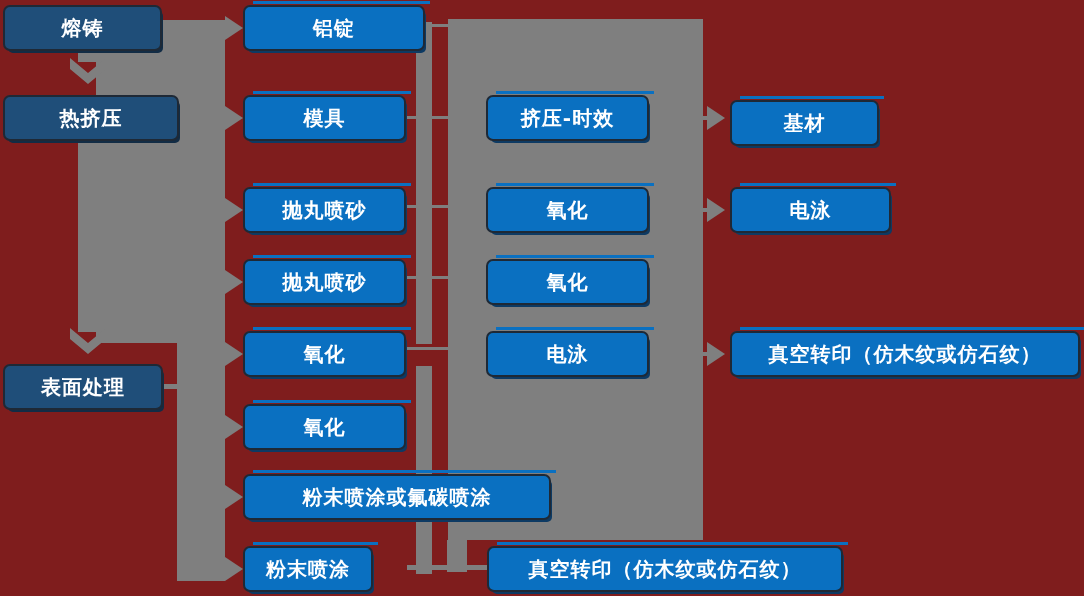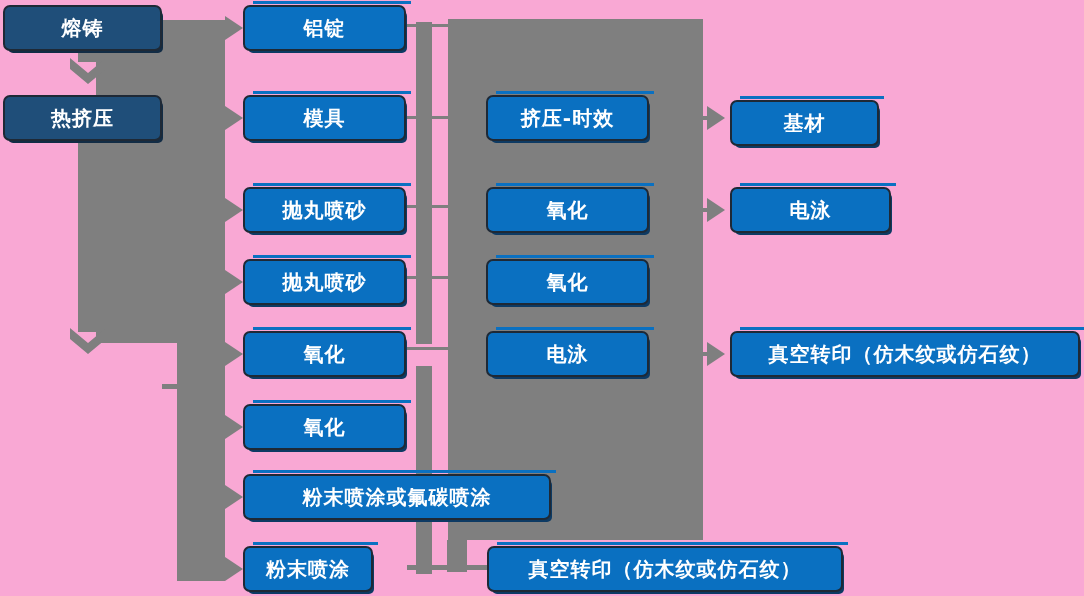--- a/index.html
+++ b/index.html
@@ -1,17 +1,17 @@
 <!DOCTYPE html>
 <html><head>
 <meta charset="utf-8">
 <style>
   html,body{margin:0;padding:0;background:#fff;}
   .canvas{
-    position:relative;width:1084px;height:596px;background:#f9a8d4;
+    position:relative;width:1084px;height:596px;background:#7f1d1d;
     font-family:"DejaVu Sans","Liberation Sans",sans-serif;overflow:hidden;
   }
   
   .conn{position:absolute;background:#7f7f7f;}
   .tri{position:absolute;width:0;height:0;
        border-top:12px solid transparent;border-bottom:12px solid transparent;
        border-left:18px solid #7f7f7f;}
   .chev{position:absolute;width:36px;height:26px;background:#7f7f7f;
         clip-path:polygon(0 0,50% 58%,100% 0,100% 42%,50% 100%,0 42%);}
   
@@ -61,23 +61,24 @@
   <div class="conn" style="left:447px;top:540px;width:20px;height:32px"></div>
 
   <div class="conn" style="left:700px;top:116px;width:10px;height:4px"></div>
   <div class="tri" style="left:707px;top:106px"></div>
   <div class="conn" style="left:700px;top:208px;width:10px;height:4px"></div>
   <div class="tri" style="left:707px;top:198px"></div>
   <div class="conn" style="left:700px;top:352px;width:10px;height:4px"></div>
   <div class="tri" style="left:707px;top:342px"></div>
 
   <div class="node navy" style="left:3px;top:5px;width:159px">熔铸</div>
-  <div class="node navy" style="left:3px;top:95px;width:159px">热挤压</div>
+  <div class="node navy" style="left:3px;top:95px;width:176px">热挤压</div>
+  <div class="node navy" style="left:3px;top:364px;width:160px">表面处理</div>
 
-  <div class="node blue" style="left:243px;top:5px;width:163px">铝锭</div>
+  <div class="node blue" style="left:243px;top:5px;width:182px">铝锭</div>
   <div class="node blue" style="left:243px;top:95px;width:163px">模具</div>
   <div class="node blue" style="left:243px;top:187px;width:163px">抛丸喷砂</div>
   <div class="node blue" style="left:243px;top:259px;width:163px">抛丸喷砂</div>
   <div class="node blue" style="left:243px;top:331px;width:163px">氧化</div>
   <div class="node blue" style="left:243px;top:404px;width:163px">氧化</div>
   <div class="node blue" style="left:243px;top:474px;width:308px">粉末喷涂或氟碳喷涂</div>
   <div class="node blue" style="left:243px;top:546px;width:130px">粉末喷涂</div>
 
   <div class="node blue" style="left:486px;top:95px;width:163px">挤压-时效</div>
   <div class="node blue" style="left:486px;top:187px;width:163px">氧化</div>

